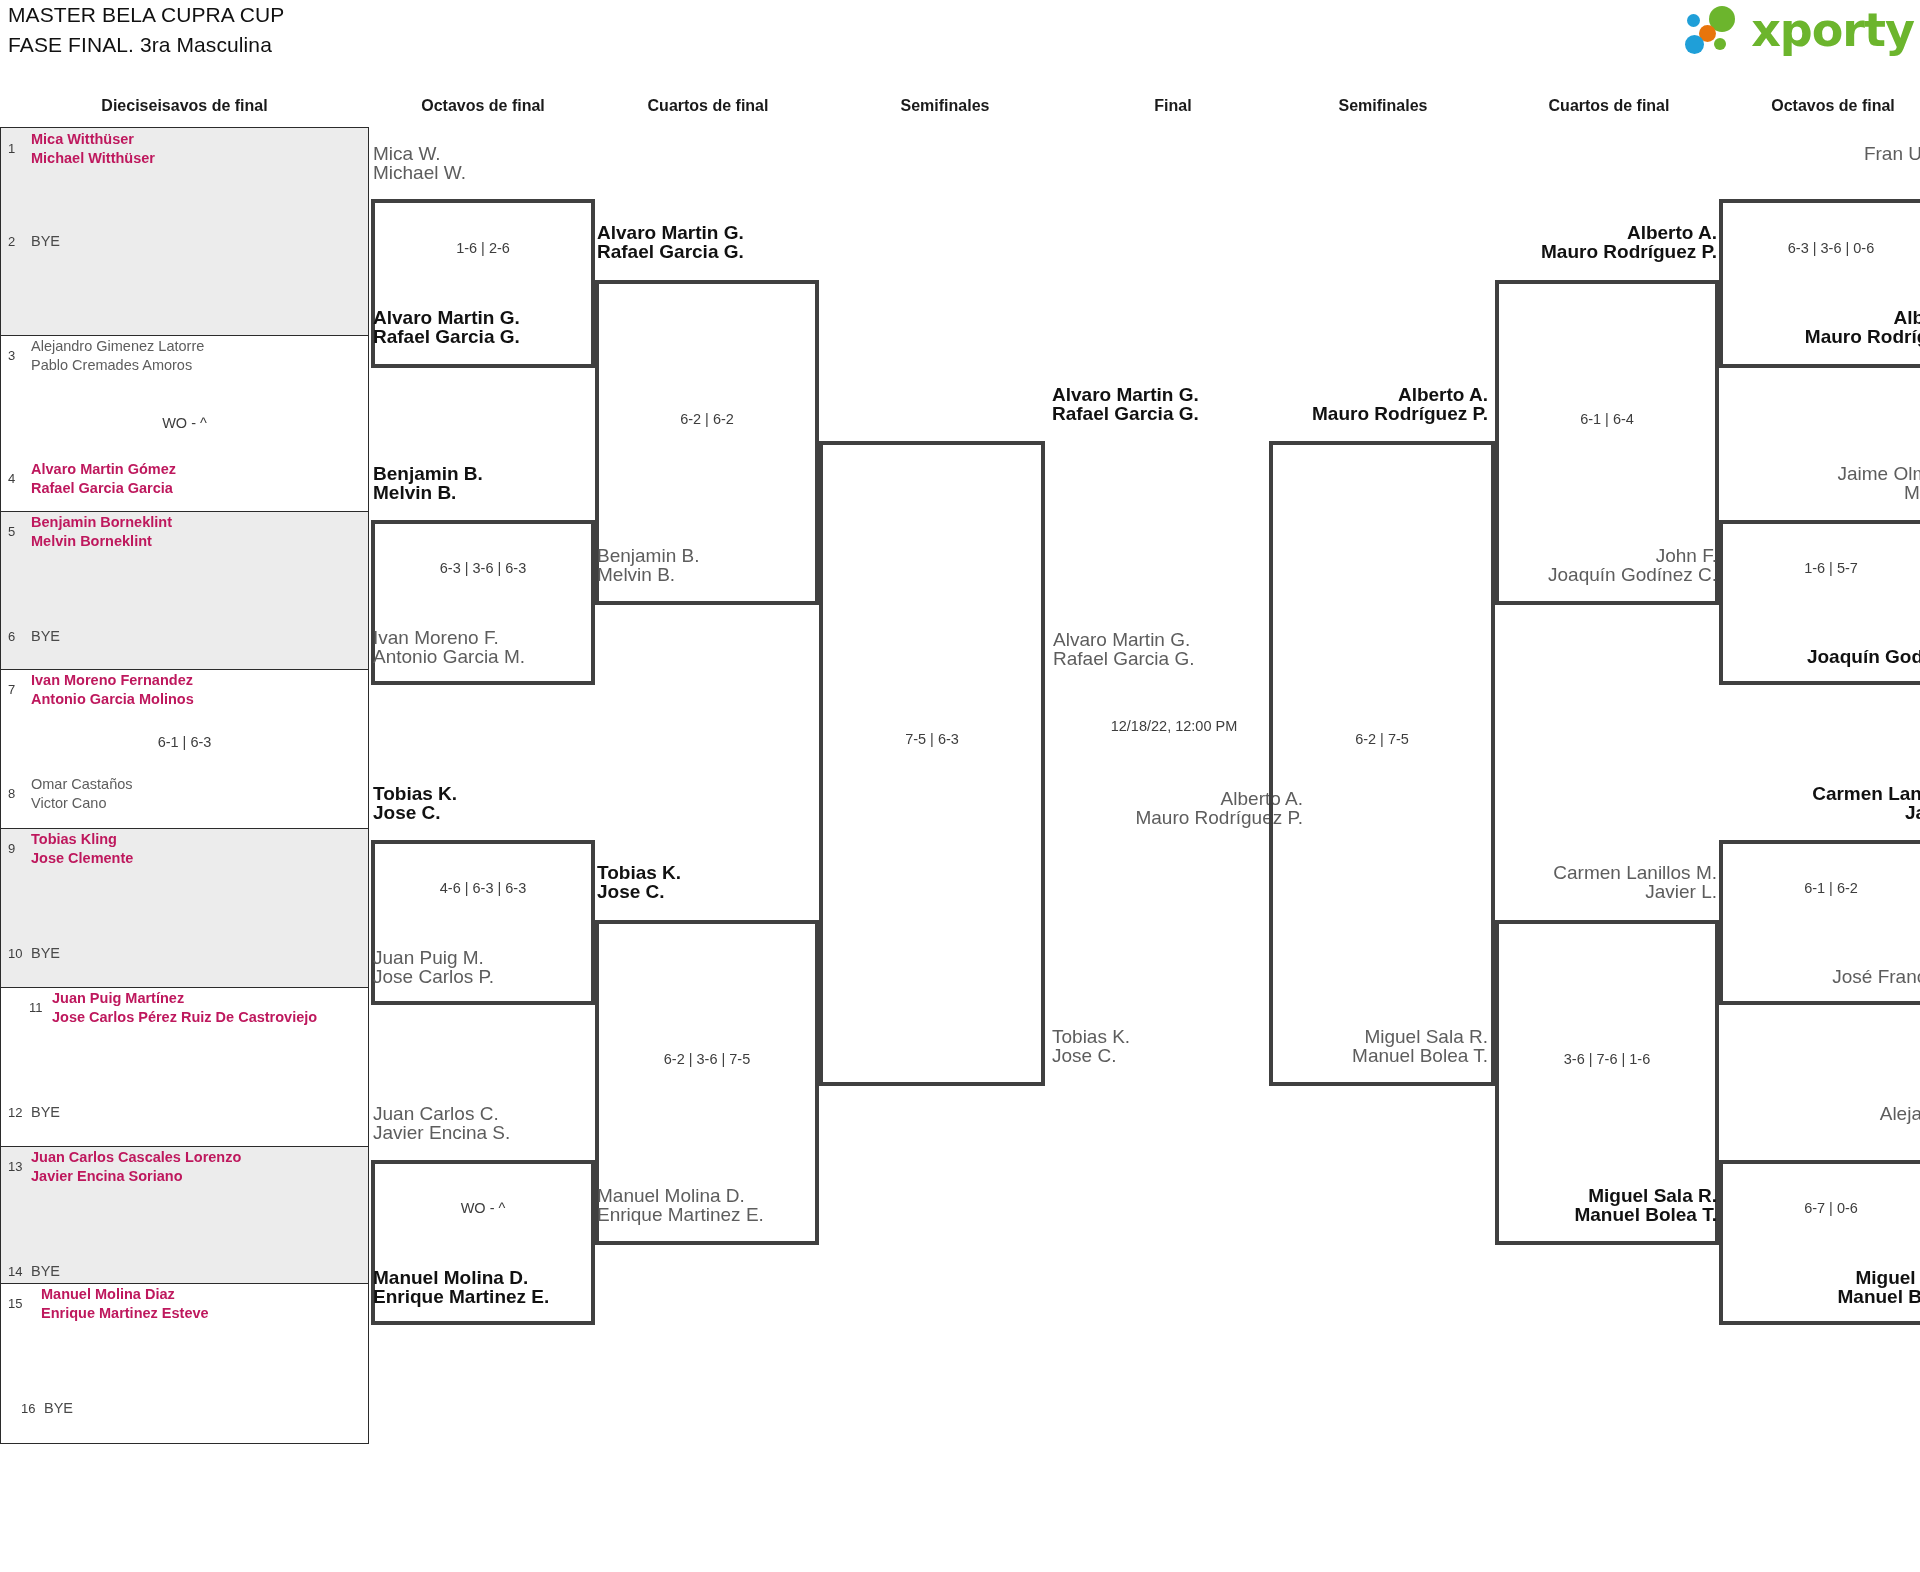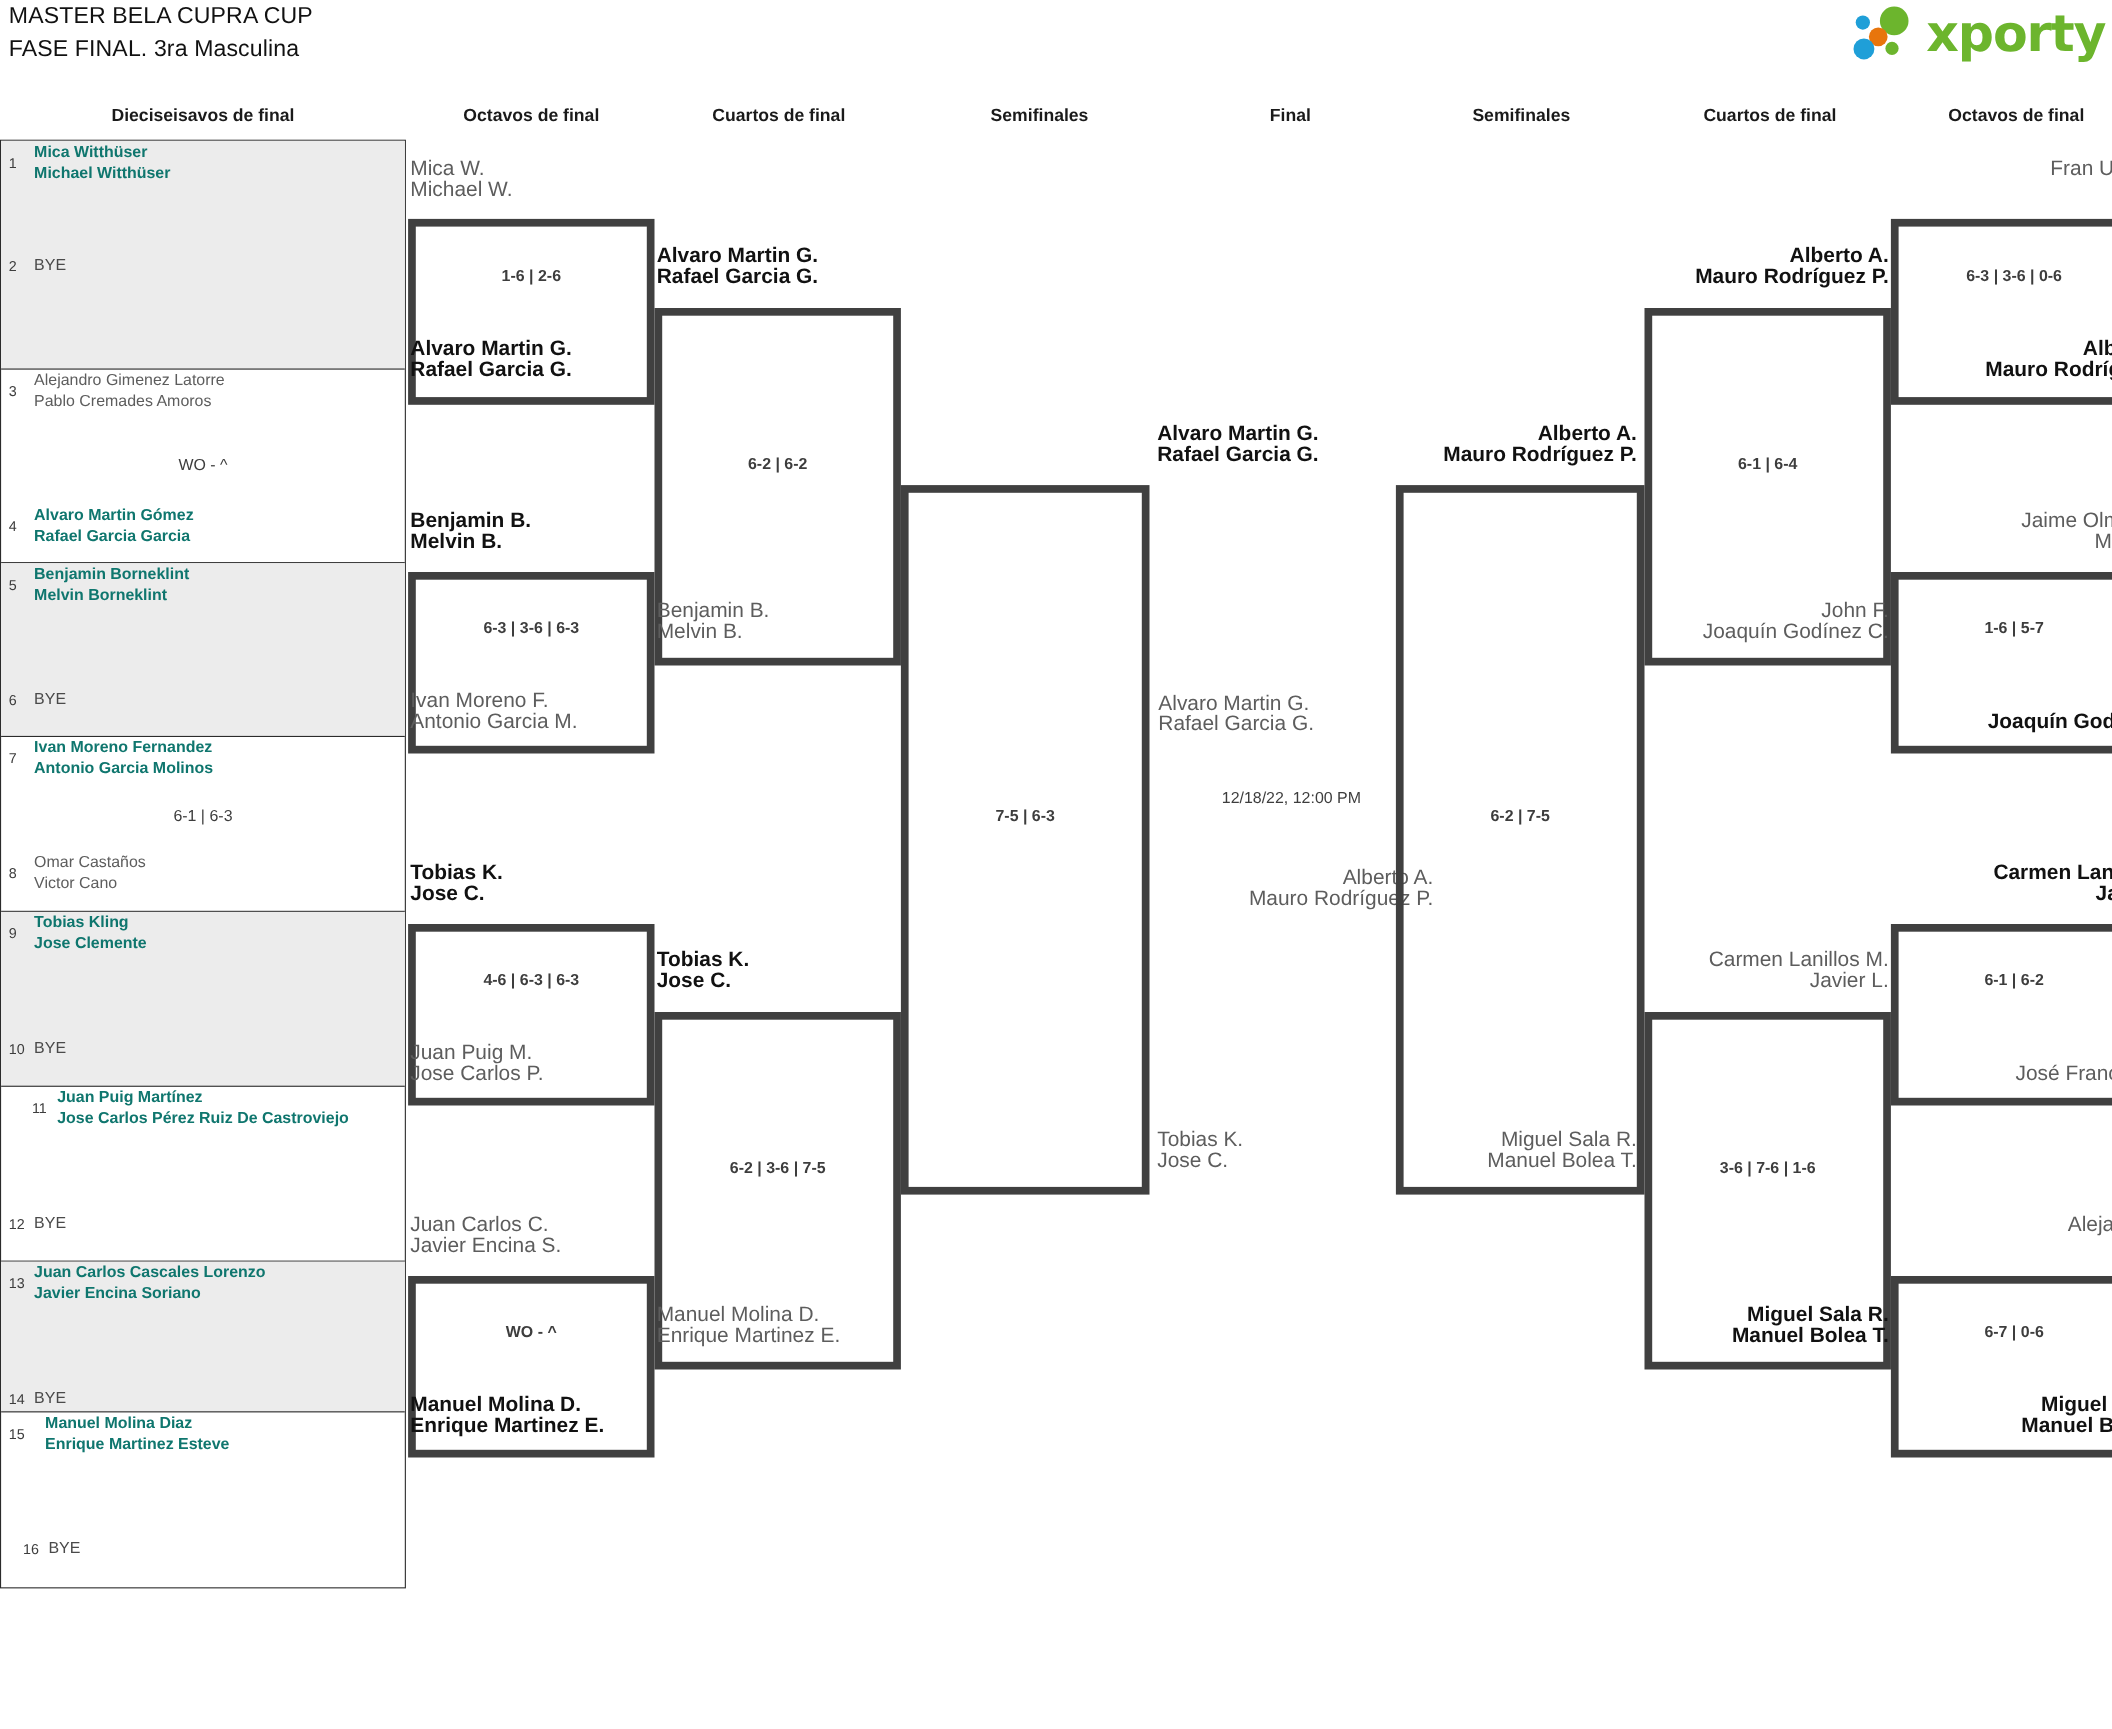--- a/index.html
+++ b/index.html
@@ -25,27 +25,27 @@
   .round-head { position:absolute; font-size:16px; font-weight:700; color:#1a1a1a; text-align:center; white-space:nowrap; top:97px; }
 
   
   .seed-col { position:absolute; left:0px; top:127px; width:369px; border:1px solid #2b2b2b; }
   .seed-pair { position:relative; border-bottom:1px solid #2b2b2b; }
   .seed-pair:last-child { border-bottom:none; }
   .seed-pair.shaded { background:#ececec; }
   .seed-row { position:absolute; left:0; width:100%; display:flex; align-items:flex-start; padding-left:7px; }
   .seed-num { width:23px; flex:0 0 23px; font-size:13px; color:#3d3d3d; line-height:19px; padding-top:9px; text-align:left; }
   .seed-names { font-size:14.5px; line-height:19px; }
-  .seed-names.win { font-weight:700; color:#0f766e; }
+  .seed-names.win { font-weight:700; color:#be185d; }
   .seed-names.lose { font-weight:400; color:#5d5d5d; }
   .seed-bye { font-size:14.5px; color:#4a4a4a; line-height:19px; }
   .seed-score { position:absolute; left:0; width:100%; text-align:center; font-size:14.5px; color:#3d3d3d; }
 
   
-  .mbox { position:absolute; border:7px solid #404040; background:transparent;font-weight:bold; }
+  .mbox { position:absolute; border:4px solid #404040; background:transparent; }
   .mscore { position:absolute; width:100%; text-align:center; font-size:14.5px; color:#3d3d3d; white-space:nowrap; }
 
   .team { position:absolute; font-size:19px; line-height:19px; white-space:nowrap; }
   .team.win { font-weight:700; color:#111; }
   .team.lose { font-weight:400; color:#5d5d5d; }
   .team.L { text-align:left; }
   .team.R { text-align:right; }
 
   .fdate { position:absolute; font-size:14.5px; color:#3d3d3d; white-space:nowrap; text-align:center; }
 </style>

